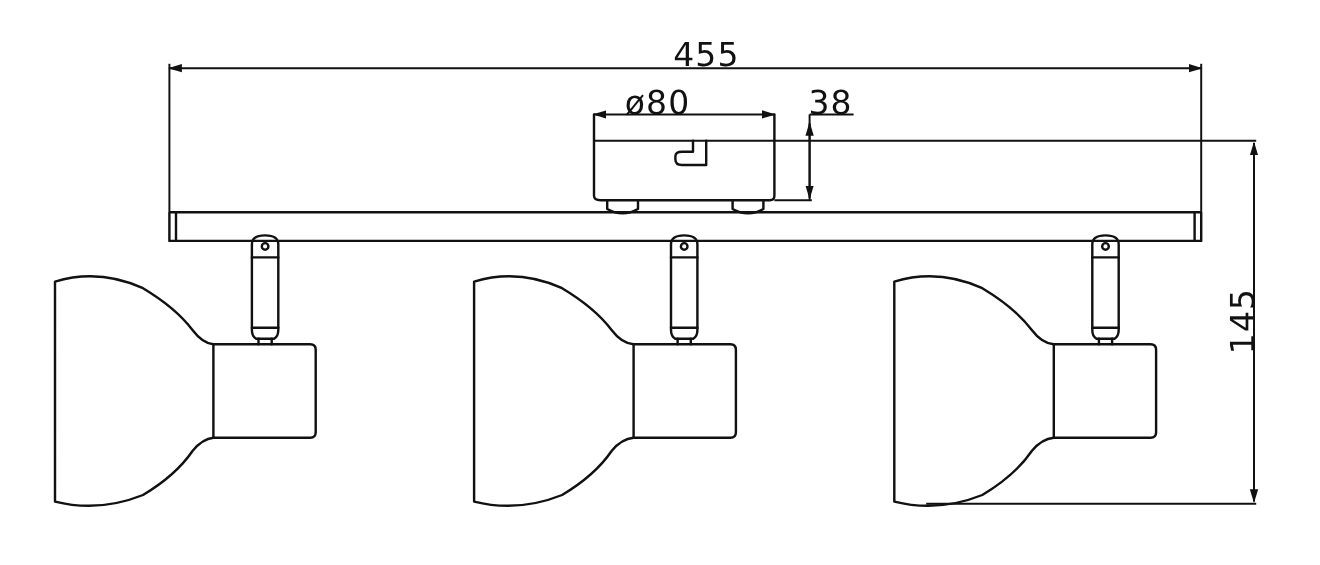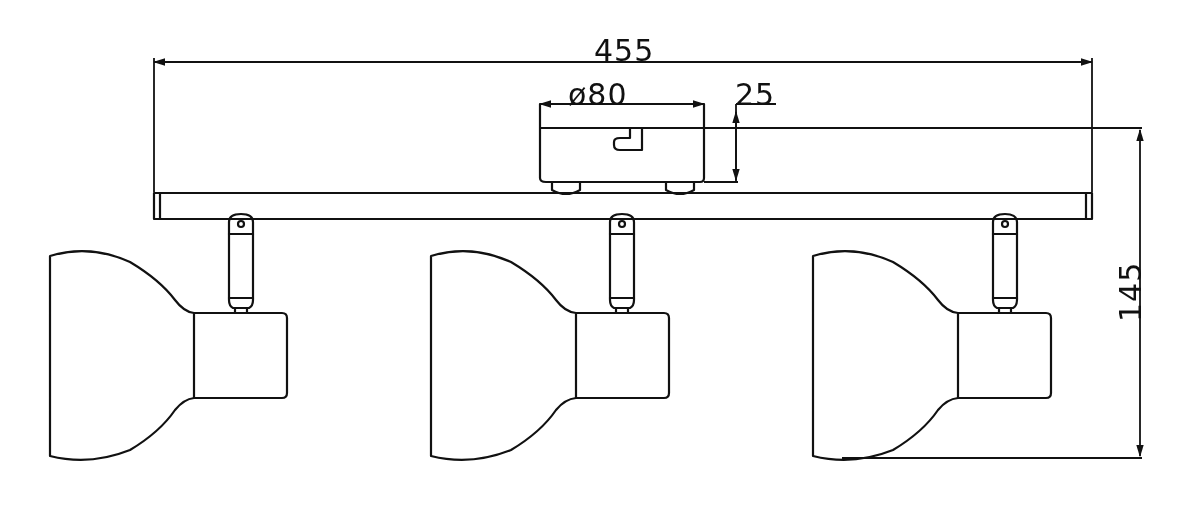--- a/index.html
+++ b/index.html
@@ -2,21 +2,21 @@
 <html><head>
 <meta charset="utf-8">
 <style>
   html, body { margin: 0; padding: 0; background: #ffffff; }
   body { width: 1200px; height: 514px; overflow: hidden; }
   .canvas { position: relative; width: 1200px; height: 514px; }
   svg { position: absolute; left: 0; top: 0; }
   .ln { fill: none; stroke: #111; stroke-width: 2.2; stroke-linejoin: round; stroke-linecap: round; }
   .thin { fill: none; stroke: #111; stroke-width: 1.8; }
   .dimtext { position: absolute; font-family: "DejaVu Sans", sans-serif; font-size: 30px; color: #111; line-height: 1; letter-spacing: 1px; }
-  .dim-455 { left: 594px; top: 36px; }
+  .dim-455 { left: 612px; top: 36px; }
   .dim-80 { left: 568px; top: 80px; }
   .dim-25 { left: 735px; top: 80px; }
   .dim-145 { left: 1100px; top: 280px; transform: rotate(-90deg); transform-origin: left top; top: 322px; left: 1116px; }
 </style>
 </head>
 <body>
 
 <div class="canvas">
   <svg width="1200" height="514" viewBox="0 0 1200 514">
     <defs>
@@ -90,15 +90,15 @@
       <line class="ln" x1="993" y1="298" x2="1017" y2="298"></line>
       <line class="ln" x1="999" y1="308" x2="999" y2="313"></line>
       <line class="ln" x1="1011" y1="308" x2="1011" y2="313"></line>
       <path class="ln" d="M813,256 Q853,244 893,262 Q923,280 938,300 Q947,312 958,313 L958,398 Q947,399 938,410 Q923,432 893,450 Q853,466 813,456 Z"></path>
       <path class="ln" d="M958,313 L1046,313 Q1051,313 1051,318 L1051,393 Q1051,398 1046,398 L958,398"></path>
     </g>
   </svg>
 
   <div class="dimtext dim-455">455</div>
   <div class="dimtext dim-80">ø80</div>
-  <div class="dimtext dim-25">25</div>
+  <div class="dimtext dim-25">38</div>
   <div class="dimtext dim-145">145</div>
 </div>
 
 </body></html>

